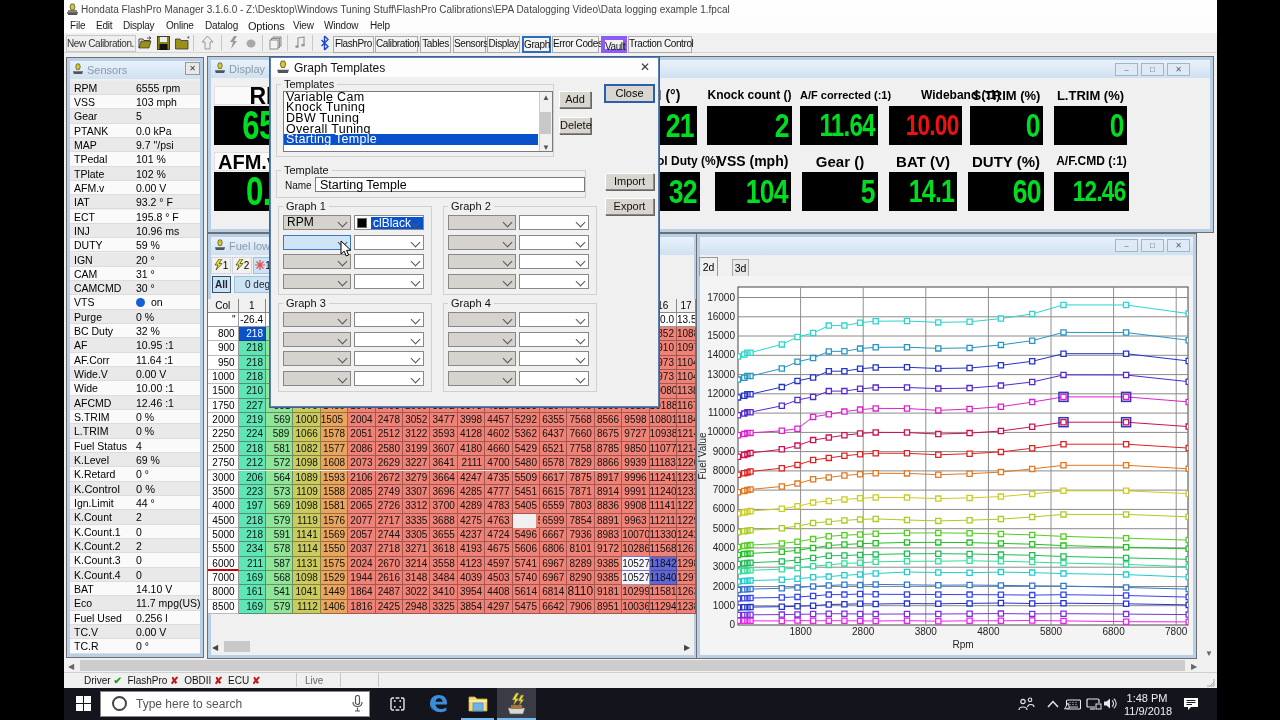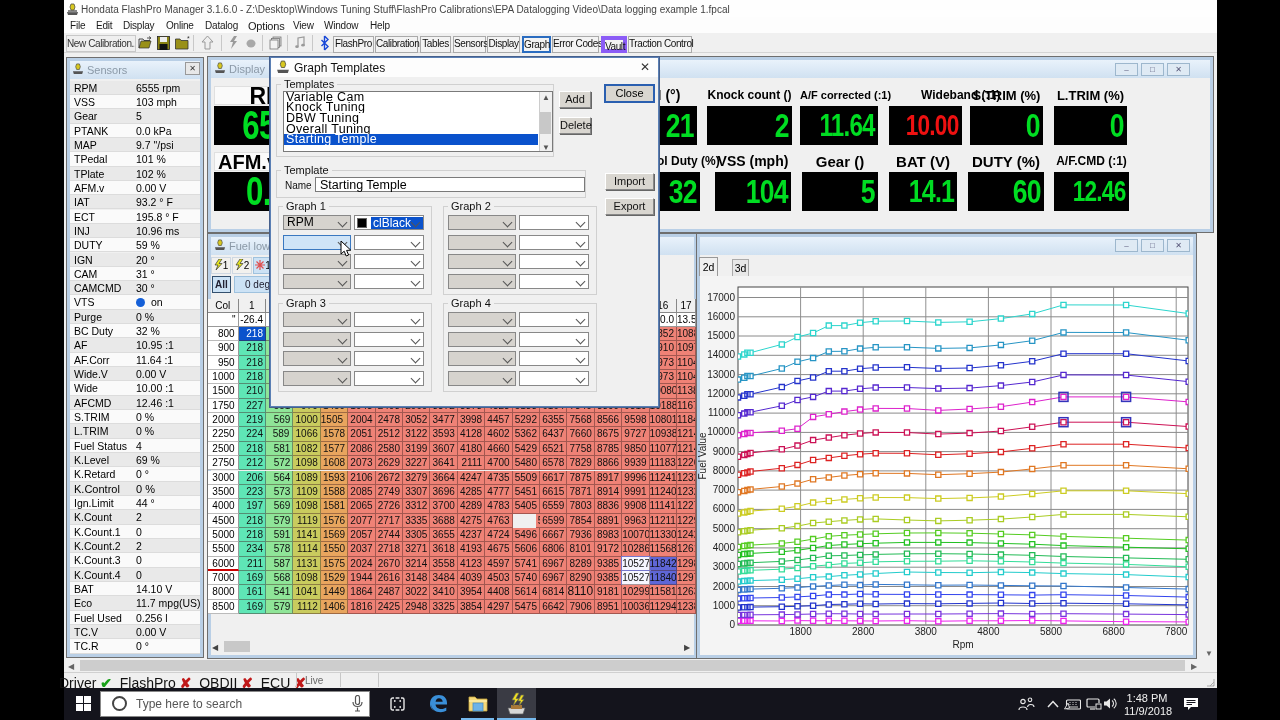--- a/index.html
+++ b/index.html
@@ -958,21 +958,21 @@
 <div class="cb cbg" style="left:448px;top:370.8px;width:68px;height:15px;">
     <div class="chev"></div>
   </div>
 <div class="cb" style="left:519px;top:370.8px;width:70px;height:15px;">
     <div class="chev"></div>
   </div>
 <svg class="abs" style="left:340px;top:240px;z-index:50" width="12" height="18" viewBox="0 0 12 18">
     <path d="M1 1 L1 14 L4.2 11.2 L6.2 16 L8.6 15 L6.6 10.4 L10.8 10.2 Z" fill="#fff" stroke="#000" stroke-width="1"></path>
   </svg>
 <div class="abs" style="left:64px;top:672px;width:1153px;height:16px;background:#f0f0f0;border-top:1px solid #d0d0d0;"></div>
-<div class="abs" style="left:59px;top:675px;font-size:14px;color:#111;">Driver <span style="color:#18a018;font-weight:bold;">✔</span>&nbsp; FlashPro <span style="color:#c01818;font-weight:bold;">✘</span>&nbsp; OBDII <span style="color:#c01818;font-weight:bold;">✘</span>&nbsp; ECU <span style="color:#c01818;font-weight:bold;">✘</span></div>
+<div class="abs" style="left:84px;top:675px;font-size:10px;color:#111;">Driver <span style="color:#18a018;font-weight:bold;">✔</span>&nbsp; FlashPro <span style="color:#c01818;font-weight:bold;">✘</span>&nbsp; OBDII <span style="color:#c01818;font-weight:bold;">✘</span>&nbsp; ECU <span style="color:#c01818;font-weight:bold;">✘</span></div>
 <div class="abs" style="left:296px;top:673px;width:1px;height:14px;background:#c8c8c8;"></div>
 <div class="abs" style="left:305px;top:675px;font-size:10px;color:#666;">Live</div>
 <div class="abs" style="left:340px;top:673px;width:1px;height:14px;background:#c8c8c8;"></div>
 <div class="abs" style="left:378px;top:673px;width:1px;height:14px;background:#c8c8c8;"></div>
 <svg class="abs" style="left:1206px;top:678px" width="9" height="9" viewBox="0 0 9 9">
     <path d="M8 1 L8 8 L1 8 M8 4 L4 8 M8 7 L7 8" stroke="#aaa" stroke-width="1" fill="none"></path>
   </svg>
 <div class="abs" style="left:64px;top:688px;width:1153px;height:32px;background:#14141c;"></div>
 <svg class="abs" style="left:76px;top:696px" width="15" height="15" viewBox="0 0 15 15">
     <rect x="0" y="0" width="7" height="7" fill="#fff"></rect>

